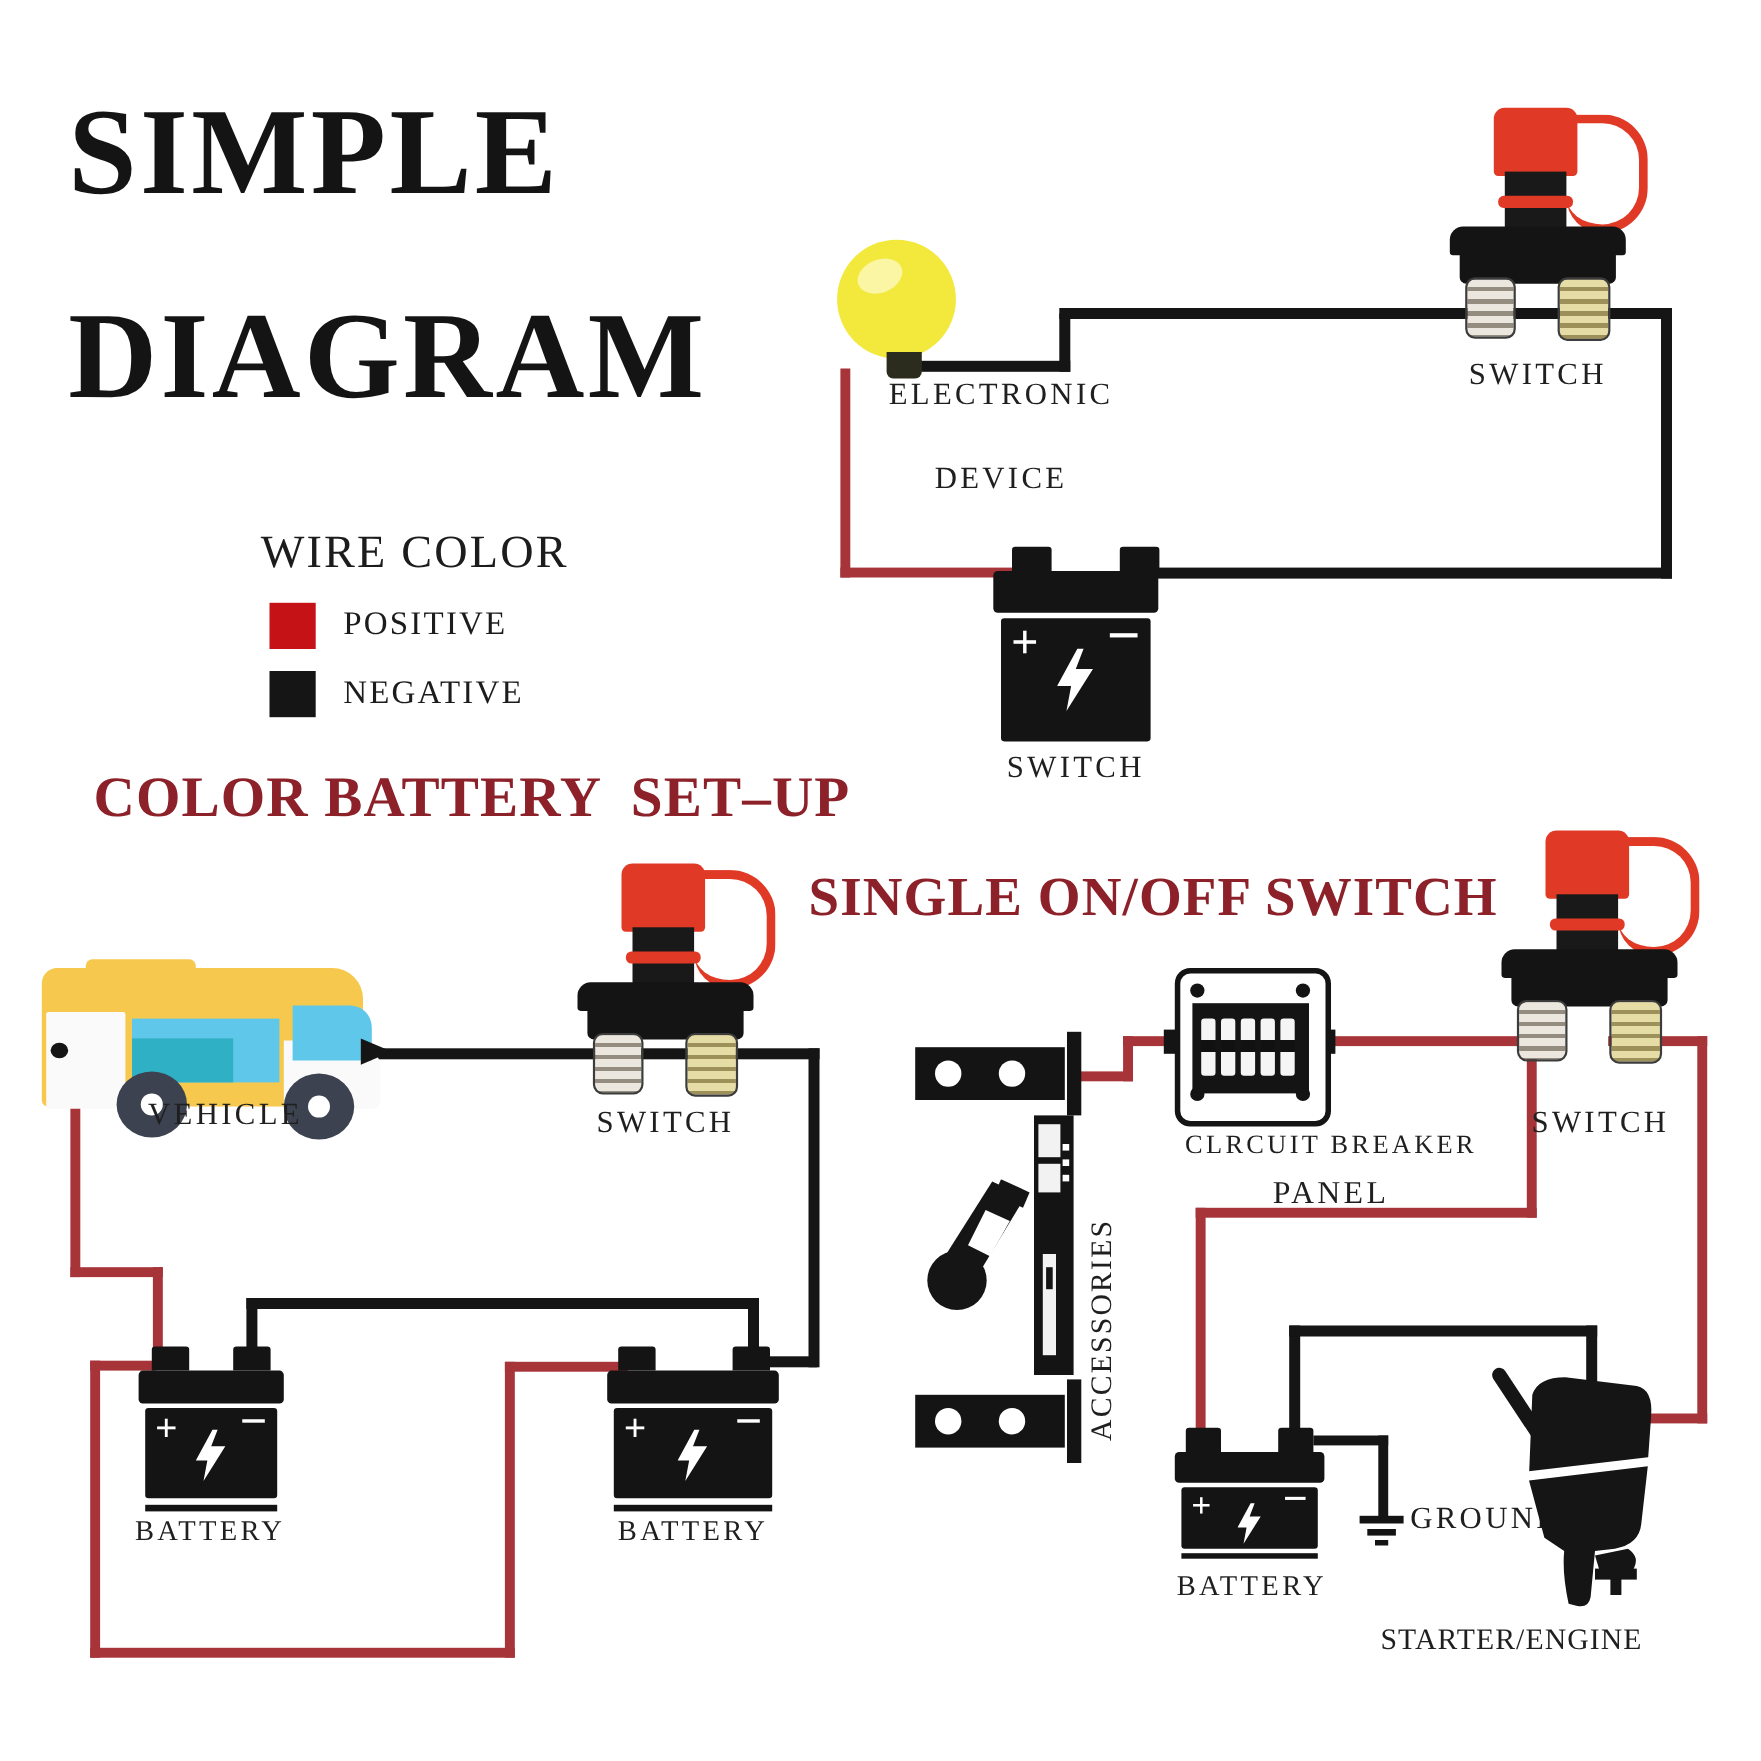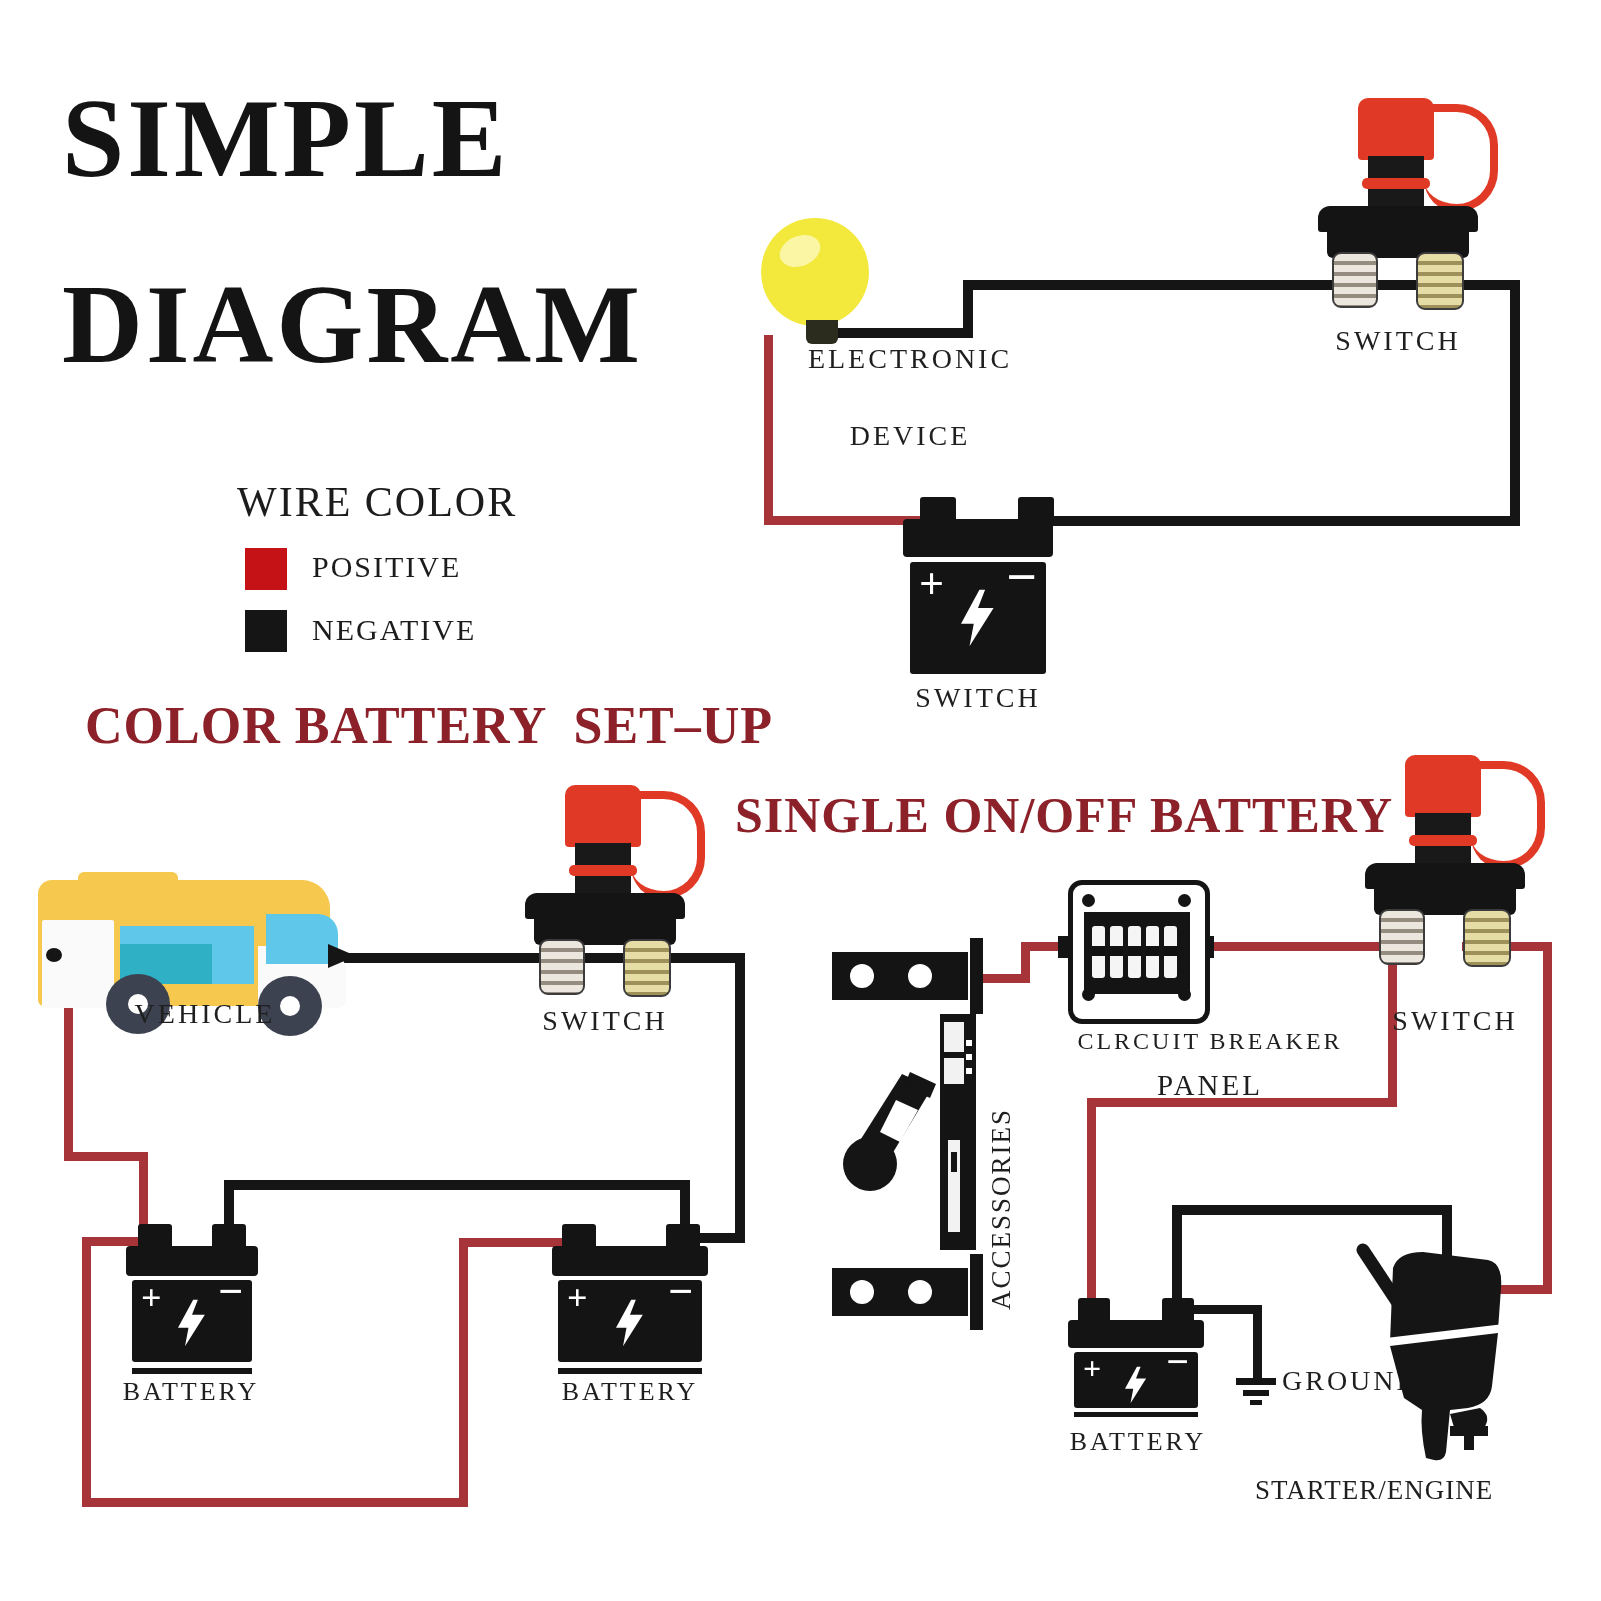--- a/index.html
+++ b/index.html
@@ -180,21 +180,21 @@
       <span class="bat-plus" style="font-size:36px;">+</span>
       <span class="bat-minus" style="font-size:44px;top:-10px;">−</span>
       <svg class="bat-bolt" width="28" height="66" viewBox="0 0 24 40">
           <polygon points="13,0 0,24 9,24 6,40 23,13 12,13 17,0" fill="#fff"></polygon>
         </svg>
     </div>
     <div class="bat-line" style="left:558px;top:1368px;width:144px;height:6px;"></div>
   </div>
   <div class="lbl c" style="left:555px;top:1378px;width:150px;font-size:26px;">BATTERY</div>
 
-  <div class="heading" style="left:735px;top:790px;font-size:50px;">SINGLE ON/OFF BATTERY</div>
+  <div class="heading" style="left:735px;top:790px;font-size:50px;">SINGLE ON/OFF SWITCH</div>
 
   <div class="wpos" style="left:982px;top:974px;width:48px;height:9px;"></div>
   <div class="wpos" style="left:1021px;top:942px;width:9px;height:41px;"></div>
   <div class="wpos" style="left:1021px;top:942px;width:47px;height:9px;"></div>
   <div class="wpos" style="left:1208px;top:942px;width:180px;height:9px;"></div>
   <div class="wpos" style="left:1388px;top:951px;width:9px;height:156px;"></div>
   <div class="wpos" style="left:1087px;top:1098px;width:310px;height:9px;"></div>
   <div class="wpos" style="left:1087px;top:1098px;width:9px;height:204px;"></div>
   <div class="wpos" style="left:1462px;top:942px;width:90px;height:9px;"></div>
   <div class="wpos" style="left:1543px;top:942px;width:9px;height:352px;"></div>

